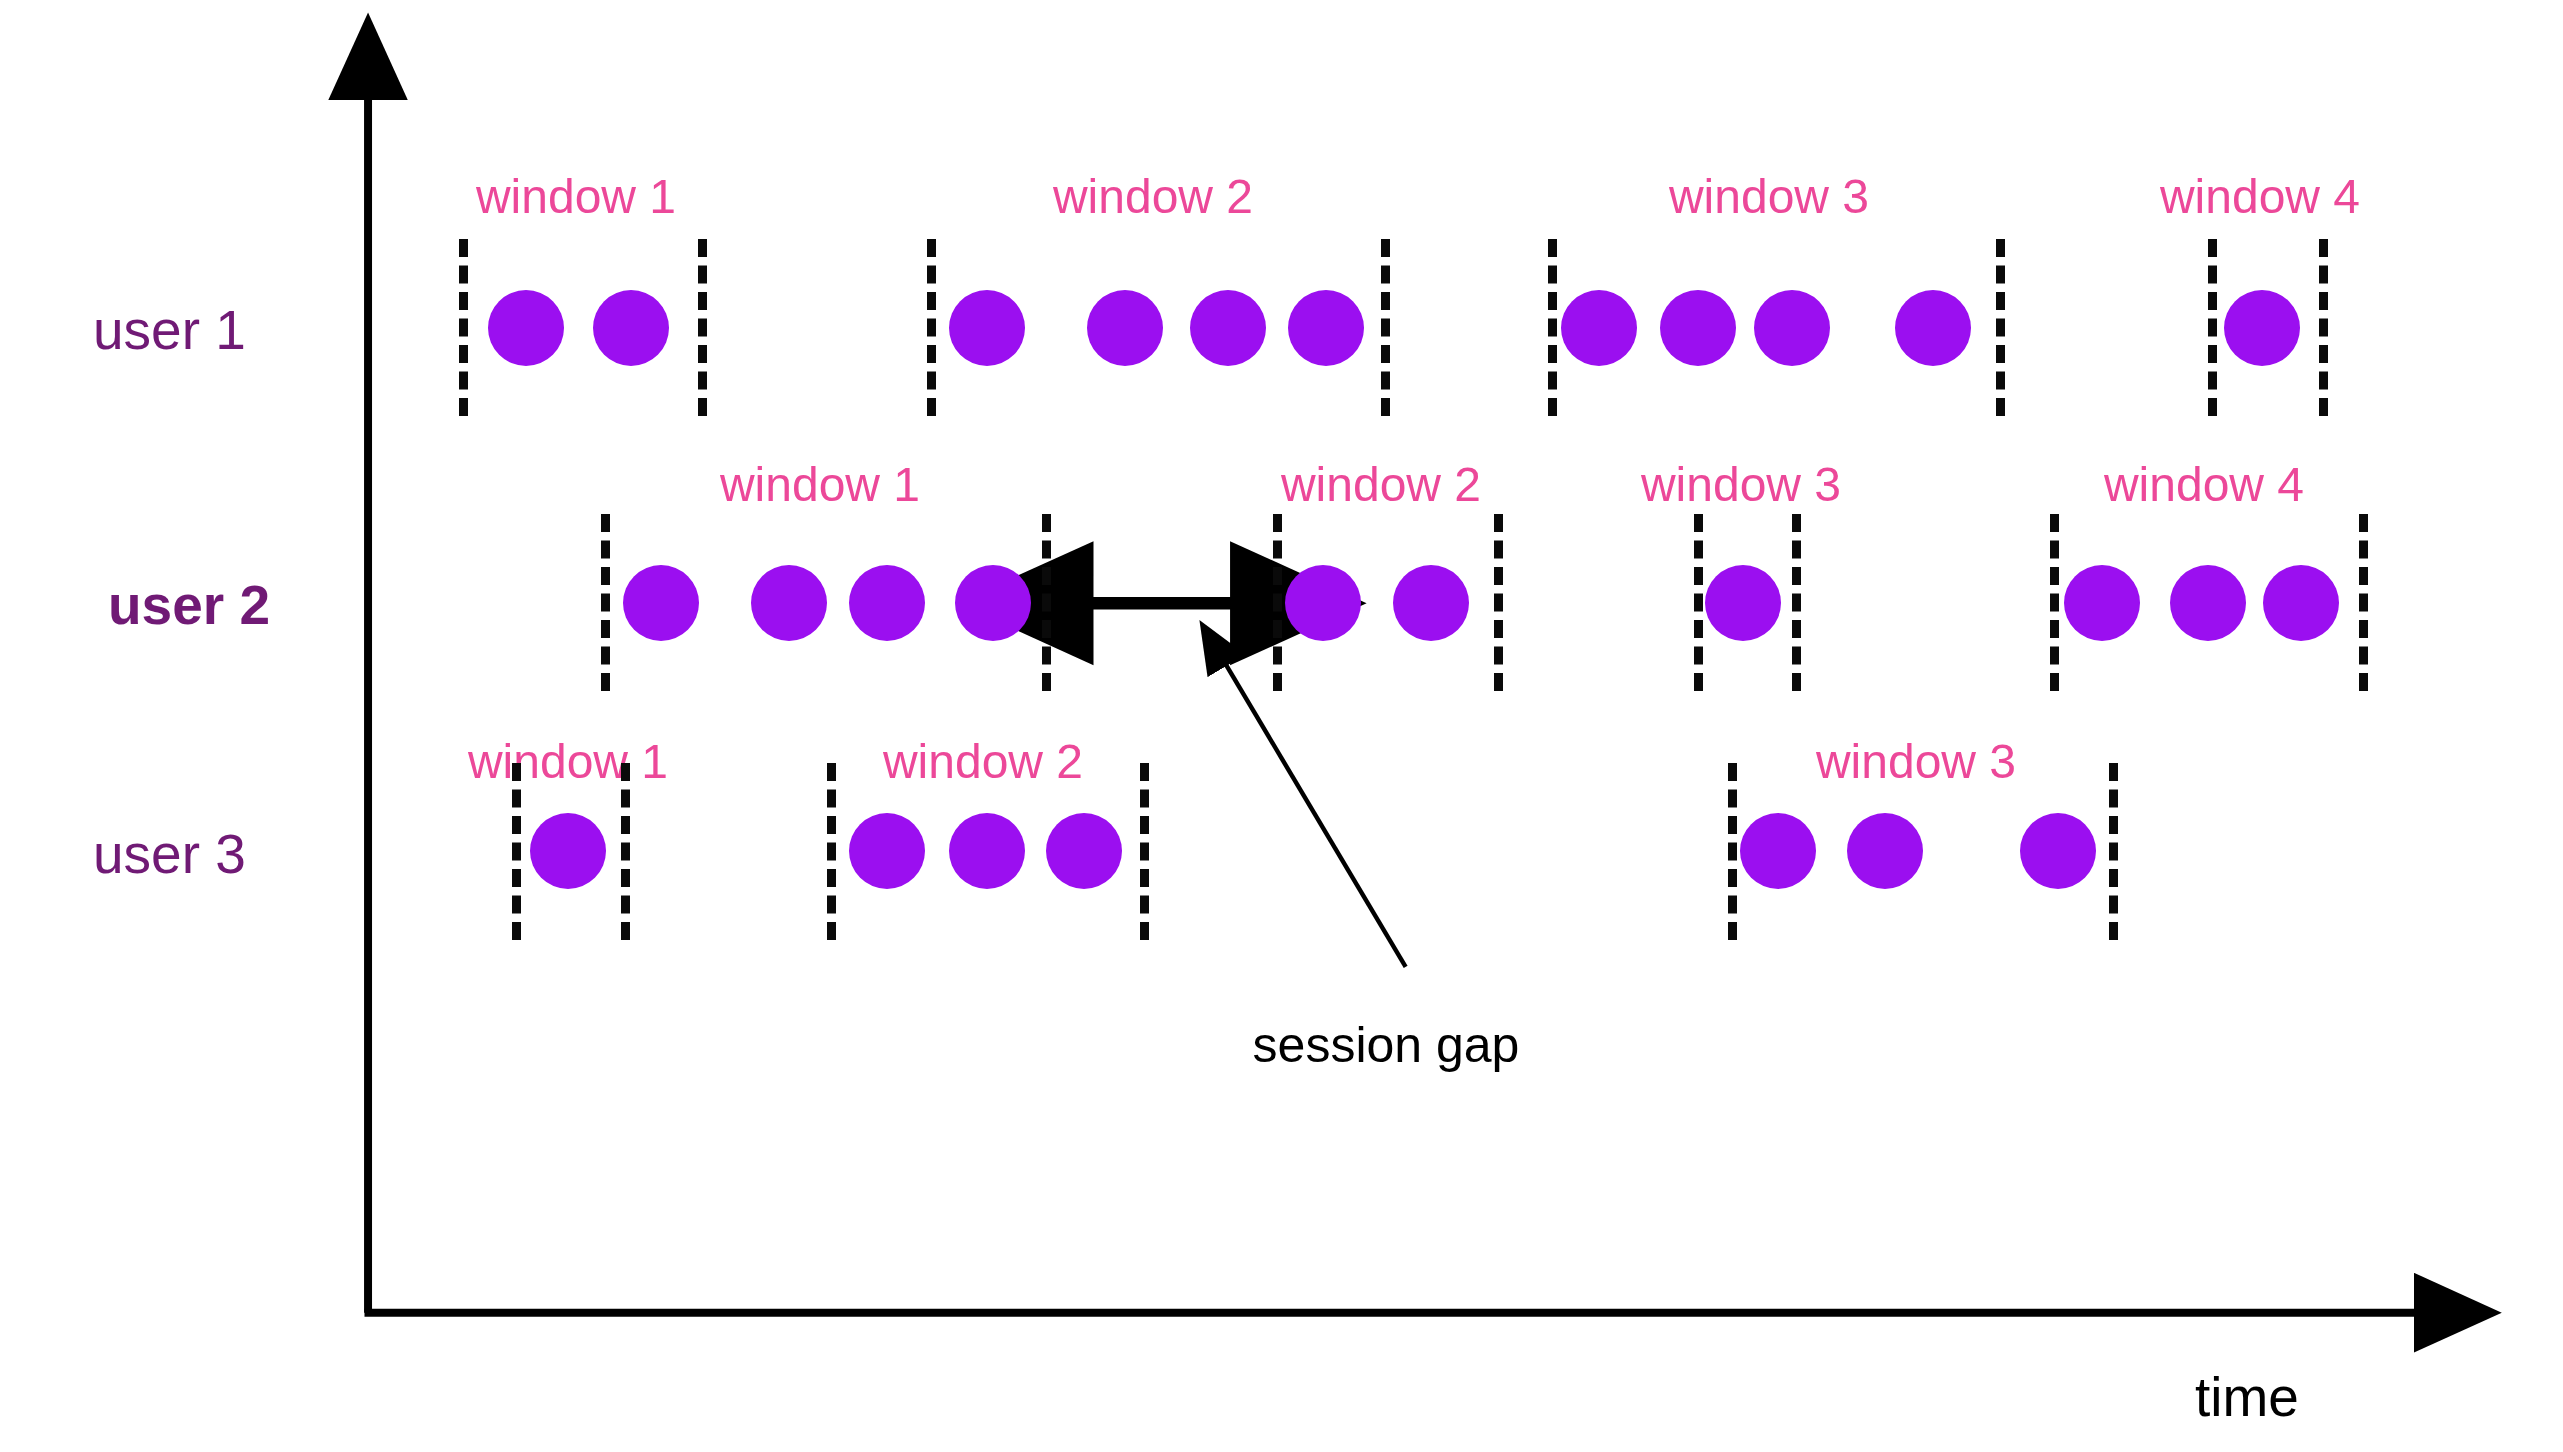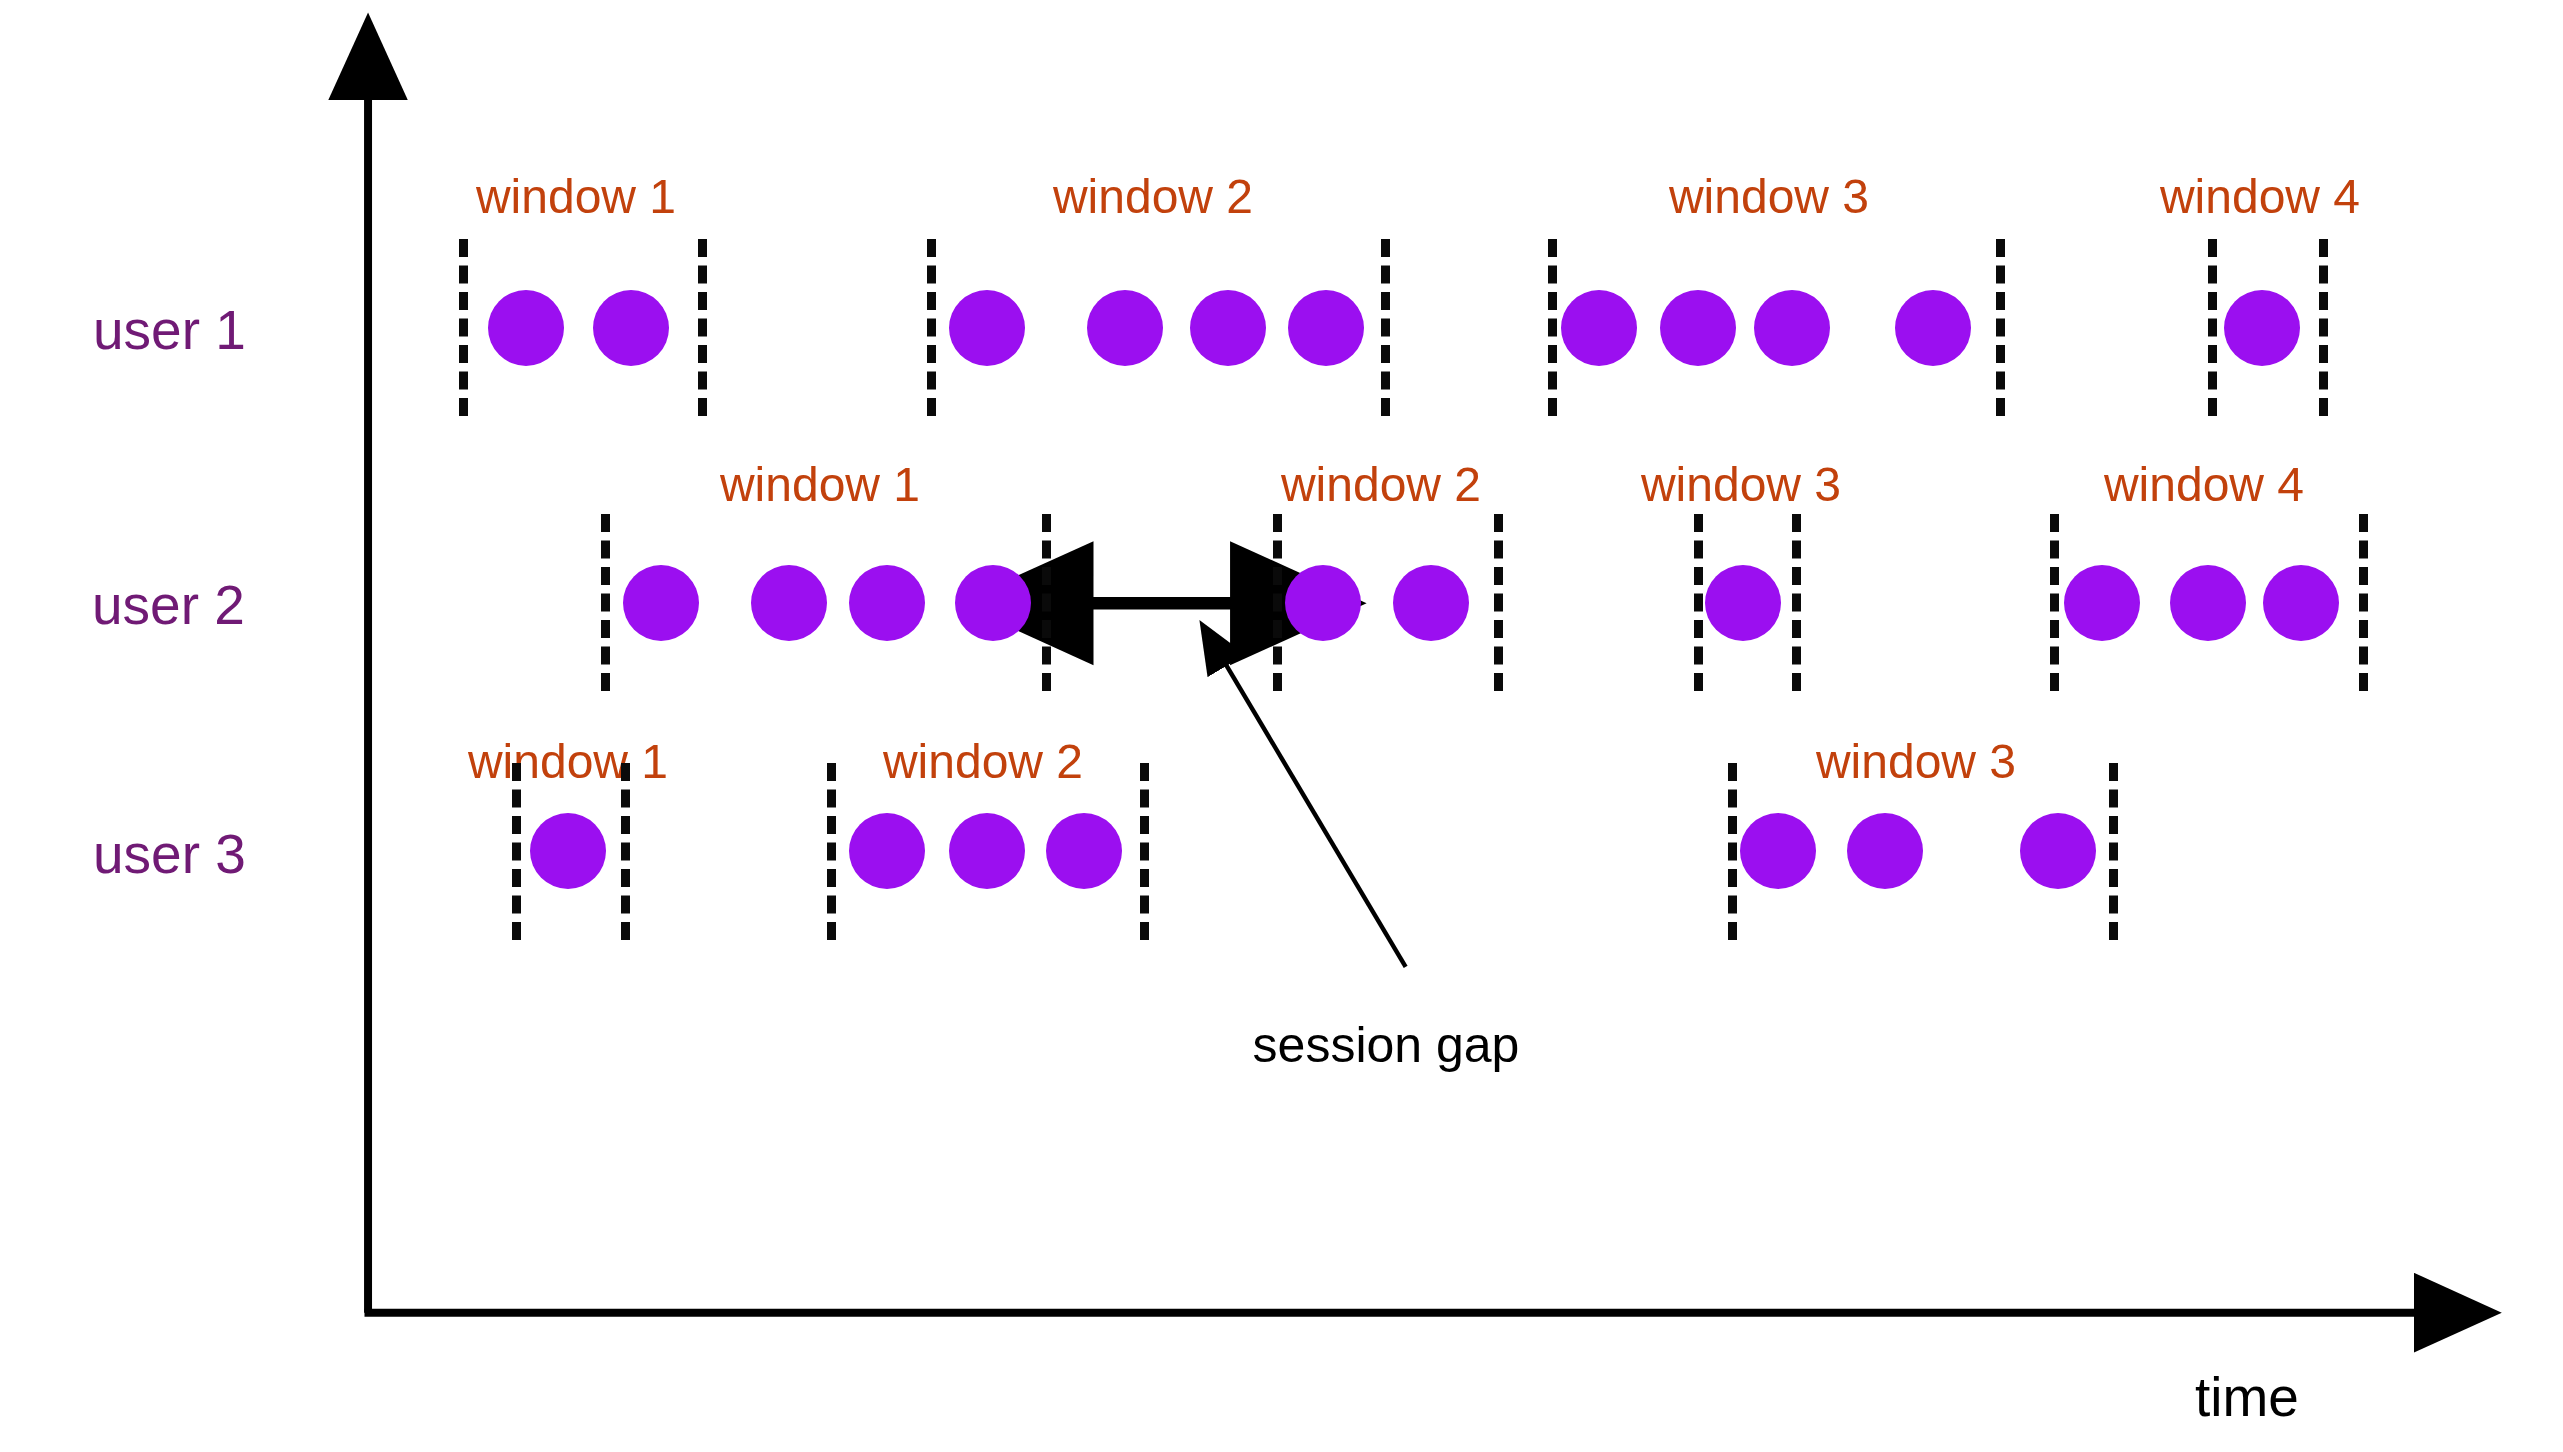--- a/index.html
+++ b/index.html
@@ -28,21 +28,21 @@
     position: absolute;
     font-size: 55px;
     color: #701a75;
     white-space: nowrap;
     text-align: left;
     line-height: 1;
   }
   .window-label {
     position: absolute;
     font-size: 48px;
-    color: #c2410c;
+    color: #ec4899;
     white-space: nowrap;
     transform: translateX(-50%);
     line-height: 1;
   }
   .bracket {
     position: absolute;
     width: 0;
     border-left: 9px dashed #0a0a0a;
   }
   .event-dot {
@@ -112,21 +112,21 @@
       <div class="bracket" style="left: 1548px; top: 239px; height: 177px;"></div>
       <div class="bracket" style="left: 1996px; top: 239px; height: 177px;"></div>
       <div class="event-dot" style="left: 1599px; top: 328px; width: 76px; height: 76px; background: rgb(155, 15, 240);"></div>
       <div class="event-dot" style="left: 1698px; top: 328px; width: 76px; height: 76px; background: rgb(155, 15, 240);"></div>
       <div class="event-dot" style="left: 1792px; top: 328px; width: 76px; height: 76px; background: rgb(155, 15, 240);"></div>
       <div class="event-dot" style="left: 1933px; top: 328px; width: 76px; height: 76px; background: rgb(155, 15, 240);"></div>
       <div class="window-label" style="left: 2260px; top: 173px;">window 4</div>
       <div class="bracket" style="left: 2208px; top: 239px; height: 177px;"></div>
       <div class="bracket" style="left: 2319px; top: 239px; height: 177px;"></div>
       <div class="event-dot" style="left: 2262px; top: 328px; width: 76px; height: 76px; background: rgb(155, 15, 240);"></div>
-      <div class="row-label" style="left: 92px; top: 578px;">user 2</div>
+      <div class="row-label" style="left: 108px; top: 578px; font-weight: bold;">user 2</div>
       <div class="window-label" style="left: 820px; top: 461px;">window 1</div>
       <div class="bracket" style="left: 601px; top: 514px; height: 177px;"></div>
       <div class="bracket" style="left: 1042px; top: 514px; height: 177px;"></div>
       <div class="event-dot" style="left: 661px; top: 603px; width: 76px; height: 76px; background: rgb(155, 15, 240);"></div>
       <div class="event-dot" style="left: 789px; top: 603px; width: 76px; height: 76px; background: rgb(155, 15, 240);"></div>
       <div class="event-dot" style="left: 887px; top: 603px; width: 76px; height: 76px; background: rgb(155, 15, 240);"></div>
       <div class="event-dot" style="left: 993px; top: 603px; width: 76px; height: 76px; background: rgb(155, 15, 240);"></div>
       <div class="window-label" style="left: 1381px; top: 461px;">window 2</div>
       <div class="bracket" style="left: 1273px; top: 514px; height: 177px;"></div>
       <div class="bracket" style="left: 1494px; top: 514px; height: 177px;"></div>

